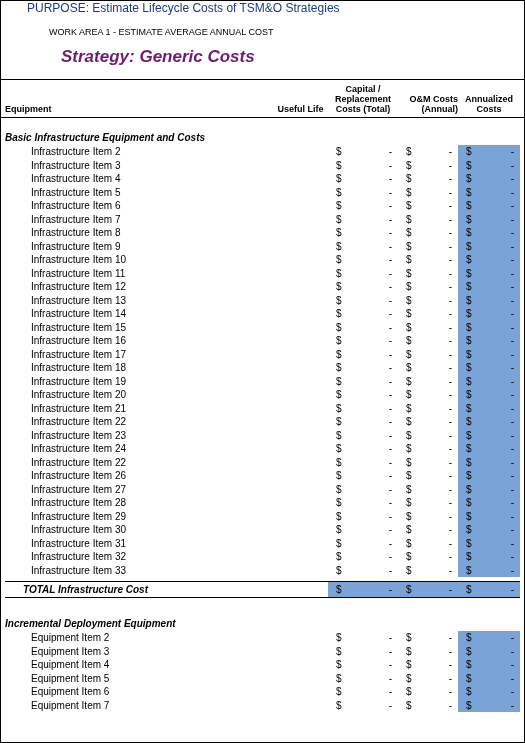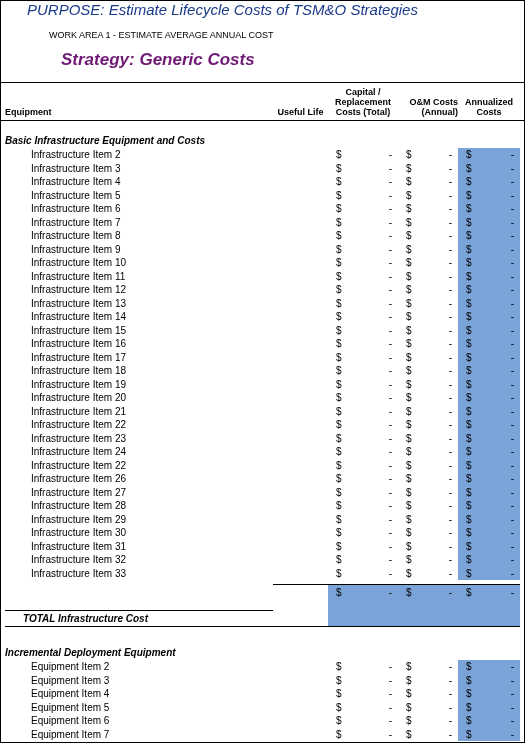--- a/index.html
+++ b/index.html
@@ -20,23 +20,22 @@
   }
   .header-main {
     font-style: italic;
     font-weight: bold;
     font-size: 15px;
     color: #000;
     padding: 2px 6px 0 6px;
     letter-spacing: -0.2px;
   }
   .header-purpose {
-    font-size: 15px;
+    font-size: 12px;
     color: #1a3a8a;
-    font-style: italic;
     padding: 0 0 0 26px;
   }
   .header-workarea {
     font-size: 9px;
     color: #000;
     padding: 0 0 0 48px;
     margin-top: 12px;
   }
   .header-strategy {
     font-size: 17px;
@@ -130,21 +129,20 @@
     font-size: 10px;
     margin-top: 4px;
   }
   .total-row .c-equip {
     flex: 1;
     font-weight: bold;
     font-style: italic;
     padding-left: 18px;
     border-top: 1px solid #000;
     border-bottom: 1px solid #000;
-    margin-top: 26px;
   }
   .total-row .c-life {
     width: 55px;
     border-top: 1px solid #000;
     border-bottom: 1px solid #000;
   }
   .total-row .c-cap,
   .total-row .c-om,
   .total-row .c-ann {
     background: #7aa3d8;

